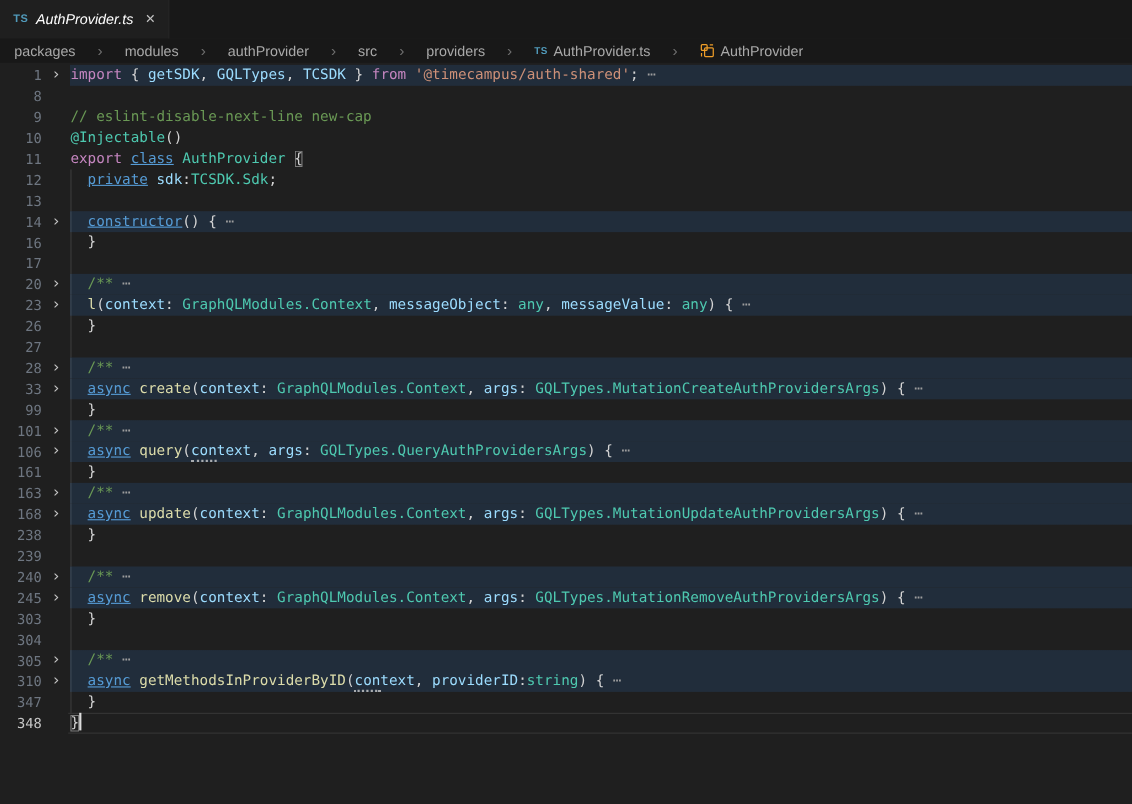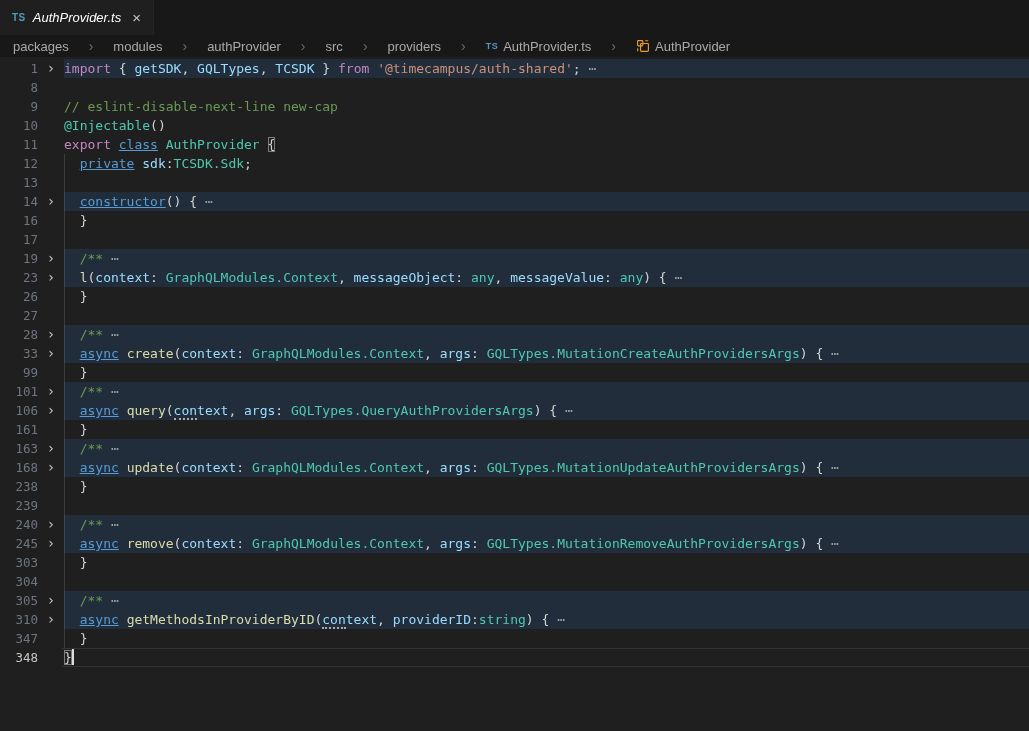--- a/index.html
+++ b/index.html
@@ -112,21 +112,21 @@
     <div class="row hl"><div class="gutter"><span class="ln">1</span><span class="fold">›</span></div><span class="codecell"><span class="tok kw">import</span><span class="tok fg"> { </span><span class="tok vb">getSDK</span><span class="tok fg">, </span><span class="tok vb">GQLTypes</span><span class="tok fg">, </span><span class="tok vb">TCSDK</span><span class="tok fg"> } </span><span class="tok kw">from</span><span class="tok fg"> </span><span class="tok st">'@timecampus/auth-shared'</span><span class="tok fg">; </span><span class="tok el">⋯</span></span></div>
     <div class="row"><div class="gutter"><span class="ln">8</span><span class="fold"></span></div><span class="codecell"></span></div>
     <div class="row"><div class="gutter"><span class="ln">9</span><span class="fold"></span></div><span class="codecell"><span class="tok cm">// eslint-disable-next-line new-cap</span></span></div>
     <div class="row"><div class="gutter"><span class="ln">10</span><span class="fold"></span></div><span class="codecell"><span class="tok ty">@Injectable</span><span class="tok fg">()</span></span></div>
     <div class="row"><div class="gutter"><span class="ln">11</span><span class="fold"></span></div><span class="codecell"><span class="tok kw">export</span><span class="tok fg"> </span><span class="tok kb">class</span><span class="tok fg"> </span><span class="tok ty">AuthProvider</span><span class="tok fg"> </span><span class="tok bm">{</span></span></div>
     <div class="row"><div class="gutter"><span class="ln">12</span><span class="fold"></span></div><span class="codecell"><span class="tok fg">  </span><span class="tok kb">private</span><span class="tok fg"> </span><span class="tok vb">sdk</span><span class="tok fg">:</span><span class="tok ty">TCSDK.Sdk</span><span class="tok fg">;</span></span><div class="guide"></div></div>
     <div class="row"><div class="gutter"><span class="ln">13</span><span class="fold"></span></div><span class="codecell"></span><div class="guide"></div></div>
     <div class="row hl"><div class="gutter"><span class="ln">14</span><span class="fold">›</span></div><span class="codecell"><span class="tok fg">  </span><span class="tok kb">constructor</span><span class="tok fg">() { </span><span class="tok el">⋯</span></span><div class="guide"></div></div>
     <div class="row"><div class="gutter"><span class="ln">16</span><span class="fold"></span></div><span class="codecell"><span class="tok fg">  }</span></span><div class="guide"></div></div>
     <div class="row"><div class="gutter"><span class="ln">17</span><span class="fold"></span></div><span class="codecell"></span><div class="guide"></div></div>
-    <div class="row hl"><div class="gutter"><span class="ln">19</span><span class="fold">›</span></div><span class="codecell"><span class="tok fg">  </span><span class="tok cm">/** </span><span class="tok el">⋯</span></span><div class="guide"></div></div>
+    <div class="row hl"><div class="gutter"><span class="ln">20</span><span class="fold">›</span></div><span class="codecell"><span class="tok fg">  </span><span class="tok cm">/** </span><span class="tok el">⋯</span></span><div class="guide"></div></div>
     <div class="row hl"><div class="gutter"><span class="ln">23</span><span class="fold">›</span></div><span class="codecell"><span class="tok fg">  </span><span class="tok fn">l</span><span class="tok fg">(</span><span class="tok vb">context</span><span class="tok fg">: </span><span class="tok ty">GraphQLModules.Context</span><span class="tok fg">, </span><span class="tok vb">messageObject</span><span class="tok fg">: </span><span class="tok ty">any</span><span class="tok fg">, </span><span class="tok vb">messageValue</span><span class="tok fg">: </span><span class="tok ty">any</span><span class="tok fg">) { </span><span class="tok el">⋯</span></span><div class="guide"></div></div>
     <div class="row"><div class="gutter"><span class="ln">26</span><span class="fold"></span></div><span class="codecell"><span class="tok fg">  }</span></span><div class="guide"></div></div>
     <div class="row"><div class="gutter"><span class="ln">27</span><span class="fold"></span></div><span class="codecell"></span><div class="guide"></div></div>
     <div class="row hl"><div class="gutter"><span class="ln">28</span><span class="fold">›</span></div><span class="codecell"><span class="tok fg">  </span><span class="tok cm">/** </span><span class="tok el">⋯</span></span><div class="guide"></div></div>
     <div class="row hl"><div class="gutter"><span class="ln">33</span><span class="fold">›</span></div><span class="codecell"><span class="tok fg">  </span><span class="tok kb">async</span><span class="tok fg"> </span><span class="tok fn">create</span><span class="tok fg">(</span><span class="tok vb">context</span><span class="tok fg">: </span><span class="tok ty">GraphQLModules.Context</span><span class="tok fg">, </span><span class="tok vb">args</span><span class="tok fg">: </span><span class="tok ty">GQLTypes.MutationCreateAuthProvidersArgs</span><span class="tok fg">) { </span><span class="tok el">⋯</span></span><div class="guide"></div></div>
     <div class="row"><div class="gutter"><span class="ln">99</span><span class="fold"></span></div><span class="codecell"><span class="tok fg">  }</span></span><div class="guide"></div></div>
     <div class="row hl"><div class="gutter"><span class="ln">101</span><span class="fold">›</span></div><span class="codecell"><span class="tok fg">  </span><span class="tok cm">/** </span><span class="tok el">⋯</span></span><div class="guide"></div></div>
     <div class="row hl"><div class="gutter"><span class="ln">106</span><span class="fold">›</span></div><span class="codecell"><span class="tok fg">  </span><span class="tok kb">async</span><span class="tok fg"> </span><span class="tok fn">query</span><span class="tok fg">(</span><span class="tok vb hint">con</span><span class="tok vb">text</span><span class="tok fg">, </span><span class="tok vb">args</span><span class="tok fg">: </span><span class="tok ty">GQLTypes.QueryAuthProvidersArgs</span><span class="tok fg">) { </span><span class="tok el">⋯</span></span><div class="guide"></div></div>
     <div class="row"><div class="gutter"><span class="ln">161</span><span class="fold"></span></div><span class="codecell"><span class="tok fg">  }</span></span><div class="guide"></div></div>
     <div class="row hl"><div class="gutter"><span class="ln">163</span><span class="fold">›</span></div><span class="codecell"><span class="tok fg">  </span><span class="tok cm">/** </span><span class="tok el">⋯</span></span><div class="guide"></div></div>

